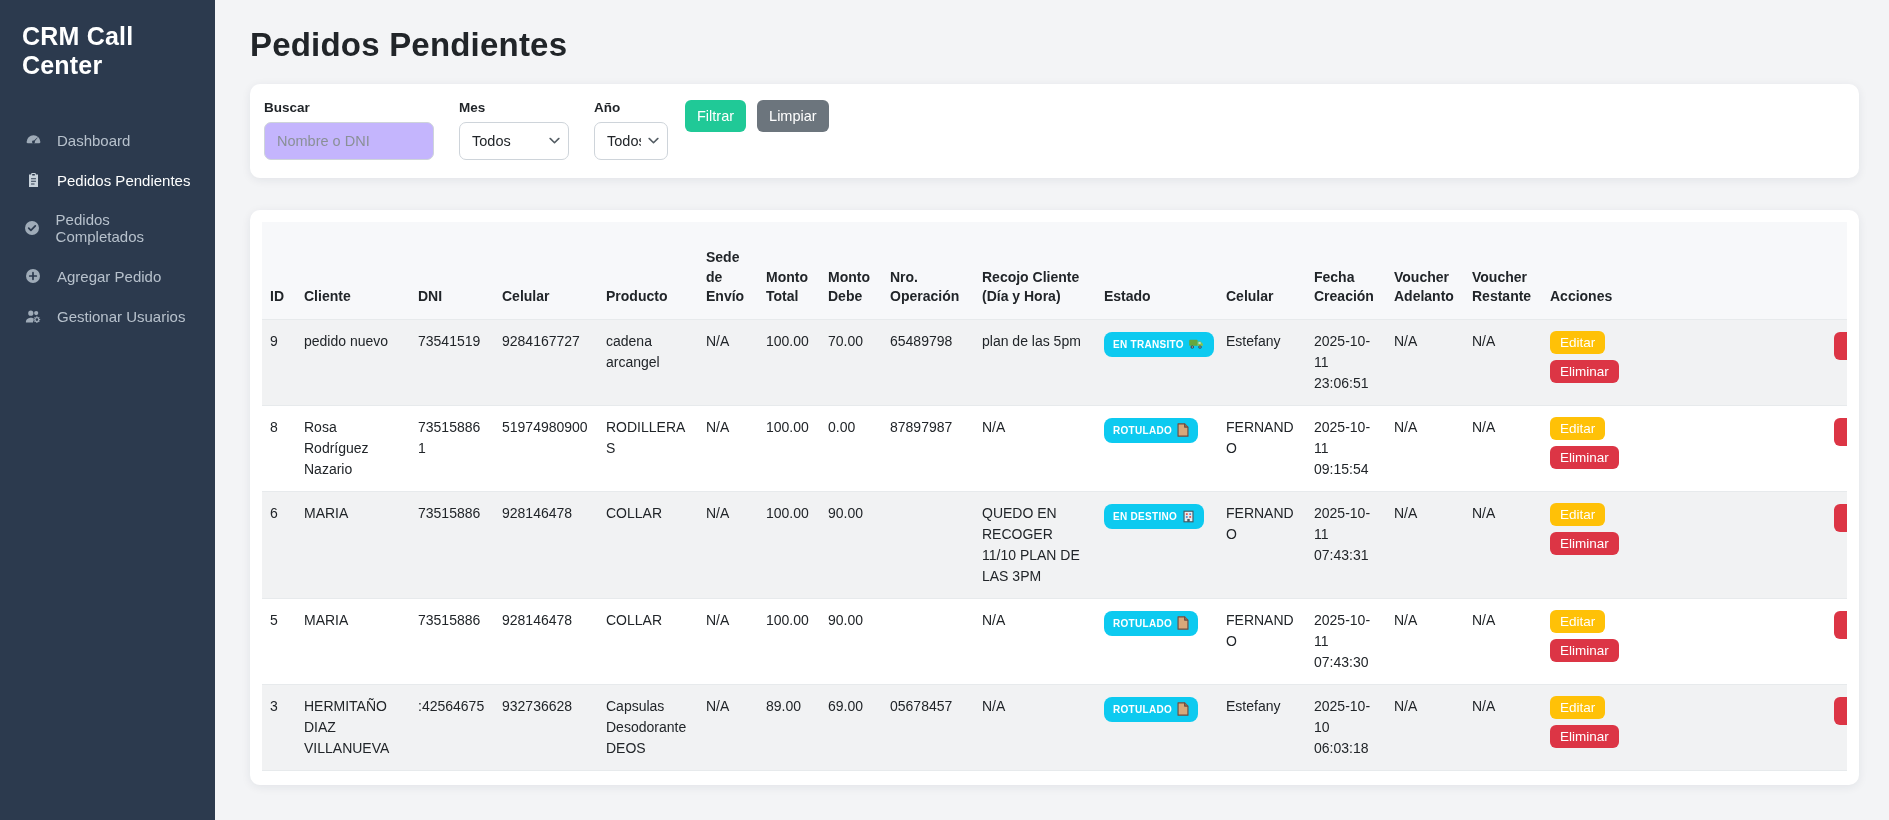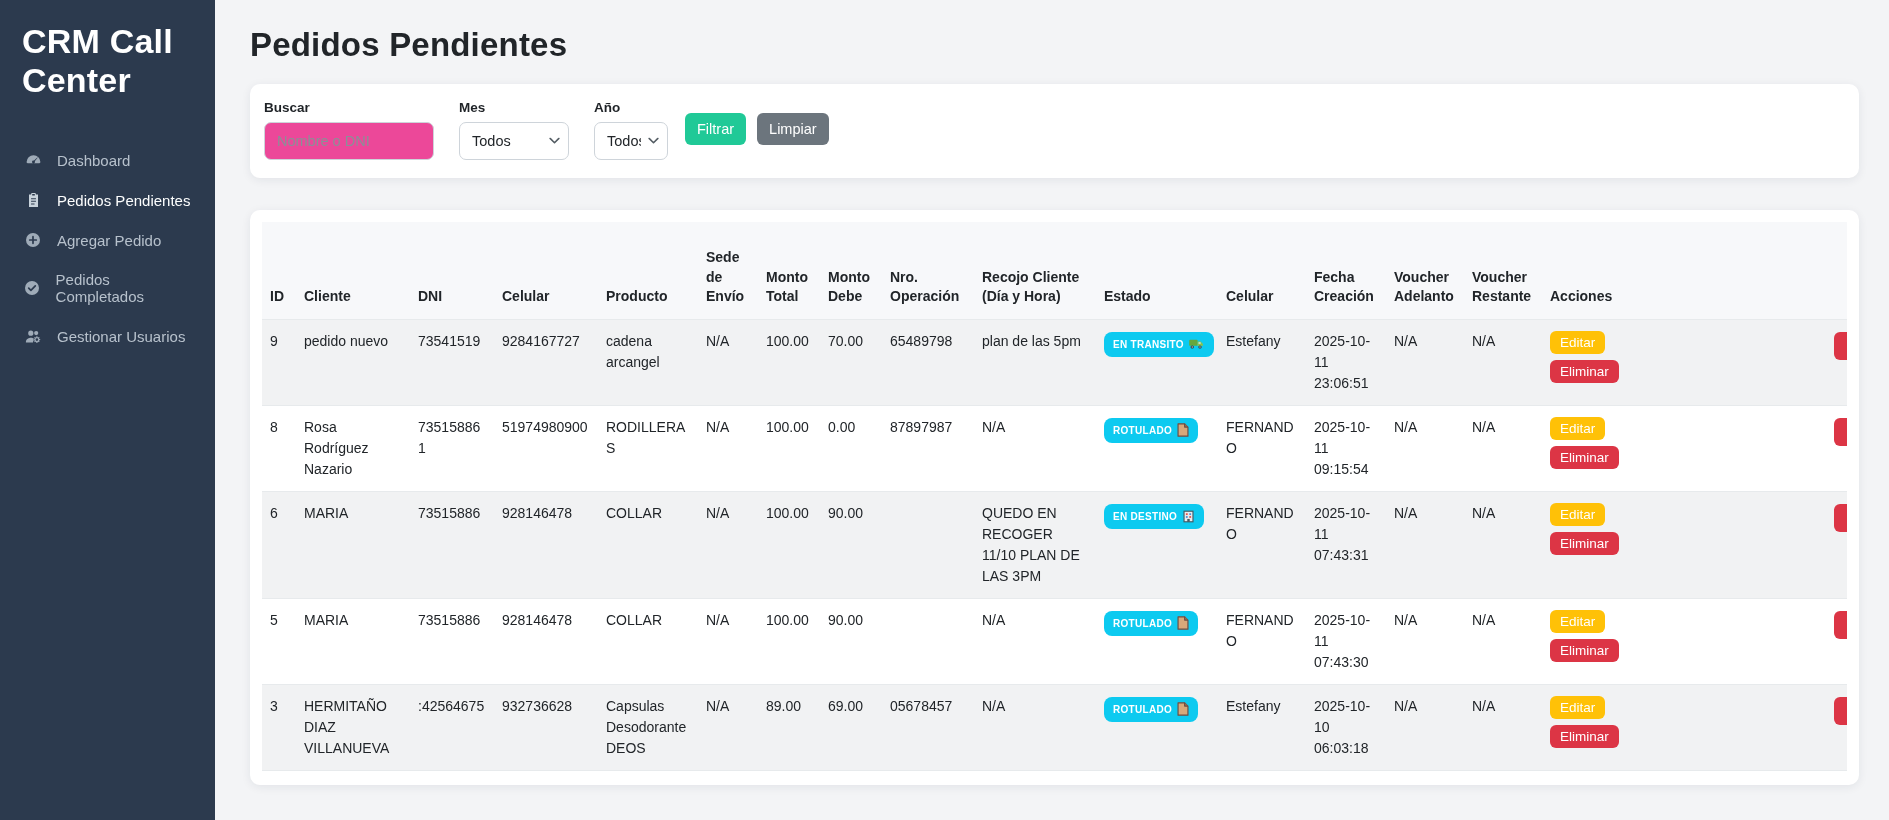--- a/index.html
+++ b/index.html
@@ -19,21 +19,21 @@
     background:#f3f4f6;color:#212529;
   }
   .app{display:flex;width:1889px;height:820px;}
 
   
   .sidebar{
     flex:0 0 215px;width:215px;height:820px;
     background:var(--sidebar-bg);
   }
   .brand{
-    color:#fff;font-size:34px;font-weight:700;
+    color:#fff;font-size:25px;font-weight:700;
     padding:22px 30px 10px 22px;letter-spacing:.2px;
   }
   .nav{margin-top:30px;display:flex;flex-direction:column;}
   .nav-item{
     display:flex;align-items:center;gap:15px;
     padding:11px 24px;color:#b7c1cc;font-size:15px;
     text-decoration:none;cursor:pointer;
   }
   .nav-item.active{color:#fdfefe;}
   .nav-icon{width:18px;height:18px;display:inline-flex;align-items:center;justify-content:center;color:#9fabb8;}
@@ -46,28 +46,28 @@
     font-size:33px;font-weight:600;color:#212529;
     margin:14px 0 20px 0;letter-spacing:.2px;
   }
   .card{
     background:#fff;border-radius:10px;
     box-shadow:0 2px 10px rgba(30,40,60,.08);
   }
 
   
   .filter-card{
-    display:flex;align-items:center;
+    display:flex;align-items:flex-start;
     padding:16px 16px 18px 14px;margin-bottom:32px;margin-top:12px;
   }
   .fgroup{display:flex;flex-direction:column;margin-right:25px;}
   .flabel{font-size:13.5px;font-weight:700;color:#1f2327;margin-bottom:7px;}
   .tinput{
     width:170px;height:38px;border:1px solid #ced4da;border-radius:7px;
-    padding:0 12px;font-size:14.5px;font-family:inherit;color:#212529;background:#ec4899;outline:none;
+    padding:0 12px;font-size:14.5px;font-family:inherit;color:#212529;background:#c4b5fd;outline:none;
   }
   .tinput::placeholder{color:#8a9097;}
   .select-wrap{position:relative;display:inline-block;}
   .select-wrap select{
     appearance:none;-webkit-appearance:none;-moz-appearance:none;
     height:38px;border:1px solid #ced4da;border-radius:7px;background:#fff;
     padding:0 26px 0 12px;font-size:14.5px;font-family:inherit;color:#212529;outline:none;
   }
   .sw-month select{width:110px;}
   .sw-year select{width:74px;}
@@ -144,34 +144,34 @@
               <path d="M10.5 2.2V1.6c0-.6-.5-1.1-1.1-1.1H6.6c-.6 0-1.1.5-1.1 1.1v.6H3.2v13.3h9.6V2.2h-2.3zM6.6 1.6h2.8v1.7H6.6V1.6zM5.4 6h5.2v1.1H5.4V6zm0 2.8h5.2v1.1H5.4V8.8zm0 2.8h3.7v1.1H5.4v-1.1z"></path>
             </svg>
 </span>
     <span class="nav-label">Pedidos Pendientes</span>
   </a>
 
   <a class="nav-item">
     <span class="nav-icon">
   <svg width="16" height="16" viewBox="0 0 16 16">
               <circle cx="8" cy="8" r="7" fill="currentColor"></circle>
-              <path d="M8 4.7v6.6M4.7 8h6.6" stroke="#2c3a4e" stroke-width="1.7" stroke-linecap="round"></path>
+              <path d="M4.7 8.2l2.2 2.2 4.4-4.5" stroke="#2c3a4e" stroke-width="1.7" fill="none" stroke-linecap="round" stroke-linejoin="round"></path>
             </svg>
 </span>
-    <span class="nav-label">Agregar Pedido</span>
+    <span class="nav-label">Pedidos Completados</span>
   </a>
 
   <a class="nav-item">
     <span class="nav-icon">
   <svg width="16" height="16" viewBox="0 0 16 16">
               <circle cx="8" cy="8" r="7" fill="currentColor"></circle>
-              <path d="M4.7 8.2l2.2 2.2 4.4-4.5" stroke="#2c3a4e" stroke-width="1.7" fill="none" stroke-linecap="round" stroke-linejoin="round"></path>
+              <path d="M8 4.7v6.6M4.7 8h6.6" stroke="#2c3a4e" stroke-width="1.7" stroke-linecap="round"></path>
             </svg>
 </span>
-    <span class="nav-label">Pedidos Completados</span>
+    <span class="nav-label">Agregar Pedido</span>
   </a>
 
   <a class="nav-item">
     <span class="nav-icon">
   <svg width="18" height="16" viewBox="0 0 16 16" fill="currentColor">
               <path d="M5.8 7.8a2.6 2.6 0 1 0 0-5.2 2.6 2.6 0 0 0 0 5.2zM.9 13.9c0-2.7 3.3-4.1 4.9-4.1 1 0 2.5.5 3.6 1.4a4.5 4.5 0 0 0-1.4 3v.4H.9v-.7zM11.2 7.2a2.1 2.1 0 1 0 0-4.2 2.1 2.1 0 0 0 0 4.2zM14.3 12.3l.9-.2v-1l-.9-.2-.2-.5.5-.8-.7-.7-.8.5-.5-.2-.2-.9h-1l-.2.9-.5.2-.8-.5-.7.7.5.8-.2.5-.9.2v1l.9.2.2.5-.5.8.7.7.8-.5.5.2.2.9h1l.2-.9.5-.2.8.5.7-.7-.5-.8.2-.5zm-2.4.6a1.3 1.3 0 1 1 0-2.6 1.3 1.3 0 0 1 0 2.6z"></path>
             </svg>
 </span>
     <span class="nav-label">Gestionar Usuarios</span>
   </a>

